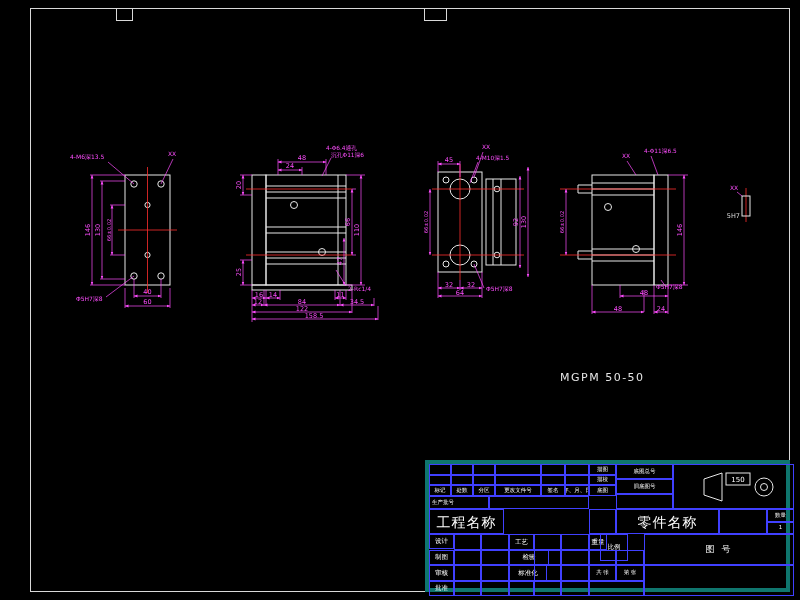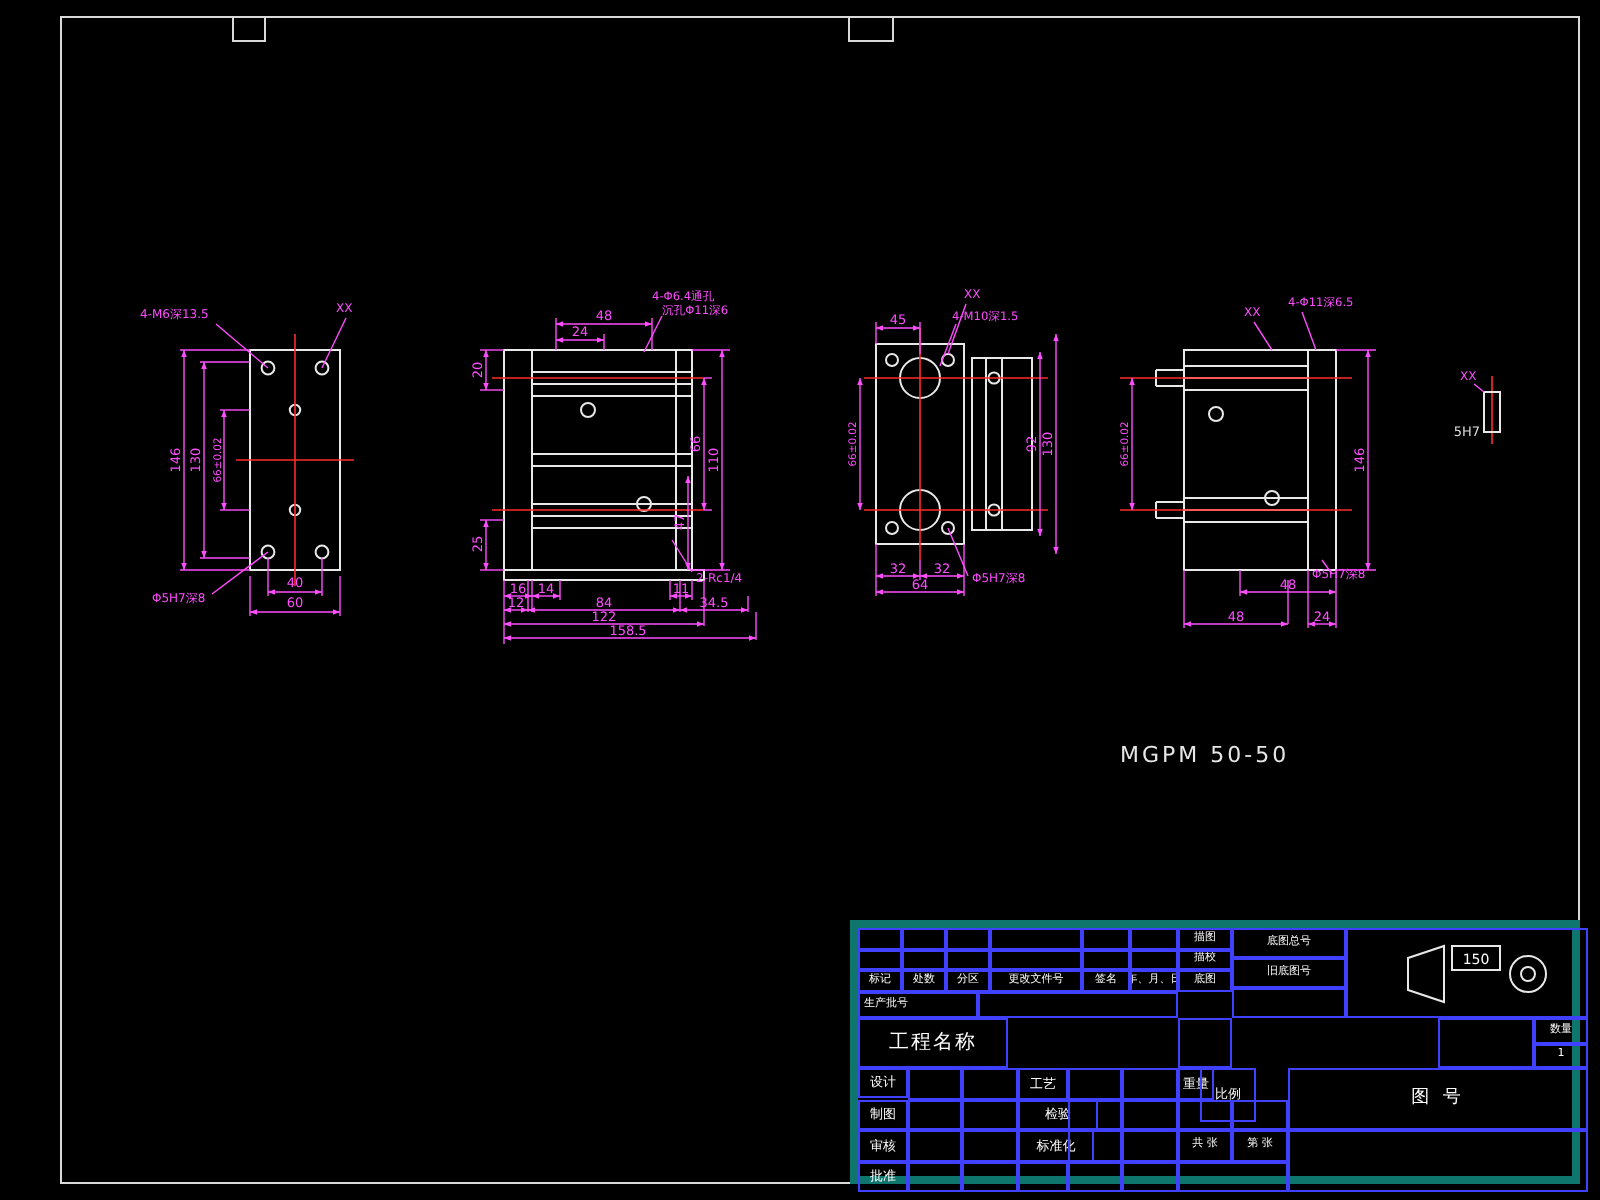--- a/index.html
+++ b/index.html
@@ -6,21 +6,21 @@
   #stage{position:relative;width:800px;height:600px;background:#000;overflow:hidden;
          font-family:"DejaVu Sans","Liberation Sans",sans-serif;}
   #cad{position:absolute;left:0;top:0;}
   #tb{position:absolute;left:425px;top:460px;width:365px;height:132px;
       border:4px solid #0f766e;box-sizing:border-box;}
   .cell{position:absolute;border:1px solid #4040ff;box-sizing:border-box;color:#fff;
         display:flex;align-items:center;justify-content:center;font-size:6.5px;line-height:1;
         white-space:nowrap;overflow:hidden;}
   .cell.tiny{font-size:5.5px;}
   .cell.big{font-size:9px;letter-spacing:2px;}
-  .cell.name{font-size:10px;letter-spacing:1px;}
+  .cell.name{font-size:14px;letter-spacing:1px;}
   .cell.left{justify-content:flex-start;padding-left:2px;}
   svg text{font-family:"DejaVu Sans","Liberation Sans",sans-serif;}
 </style>
 </head>
 <body>
 
 <div id="stage">
 
 <svg id="cad" width="800" height="600" viewBox="0 0 800 600">
   <defs>
@@ -324,20 +324,21 @@
       </g>
       <text x="64" y="17" fill="#fff" font-size="7" text-anchor="middle">150</text>
     </svg>
   </div>
 
   <div class="cell tiny left" style="left:0;top:32px;width:60px;height:13px">生产批号</div>
   <div class="cell" style="left:60px;top:32px;width:100px;height:13px"></div>
 
   <div class="cell name" style="left:0;top:45px;width:75px;height:25px">工程名称</div>
   <div class="cell" style="left:160px;top:45px;width:27px;height:25px"></div>
+  <div class="cell name" style="left:187px;top:45px;width:103px;height:25px">零件名称</div>
   <div class="cell" style="left:290px;top:45px;width:48px;height:25px"></div>
   <div class="cell tiny" style="left:338px;top:45px;width:27px;height:13px">数量</div>
   <div class="cell tiny" style="left:338px;top:58px;width:27px;height:12px">1</div>
 
   <div class="cell" style="left:0;top:70px;width:25px;height:15px">设计</div>
   <div class="cell" style="left:0;top:85.5px;width:25px;height:15.5px">制图</div>
   <div class="cell" style="left:0;top:101px;width:25px;height:15.5px">审核</div>
   <div class="cell" style="left:0;top:116.5px;width:25px;height:15.5px">批准</div>
   <div class="cell" style="left:25px;top:70px;width:27px;height:15.5px"></div>
   <div class="cell" style="left:25px;top:85.5px;width:27px;height:15.5px"></div>

